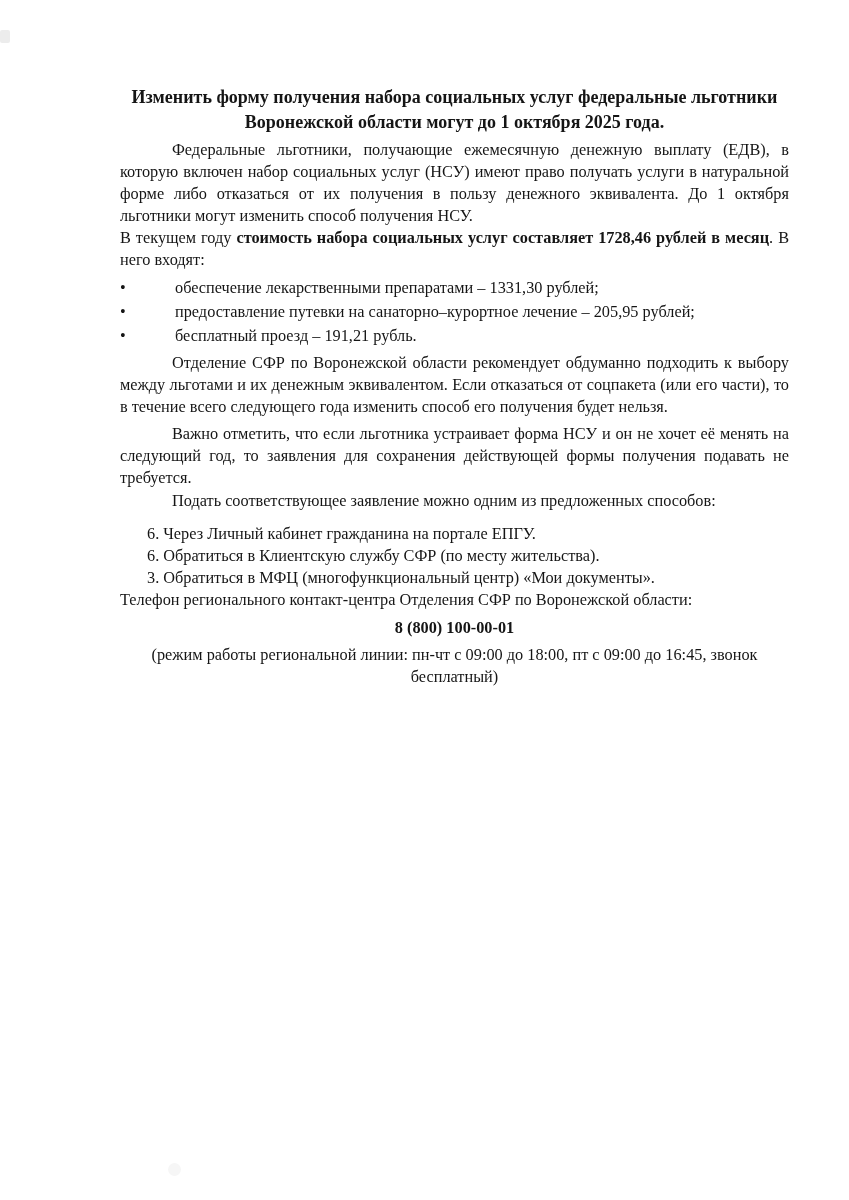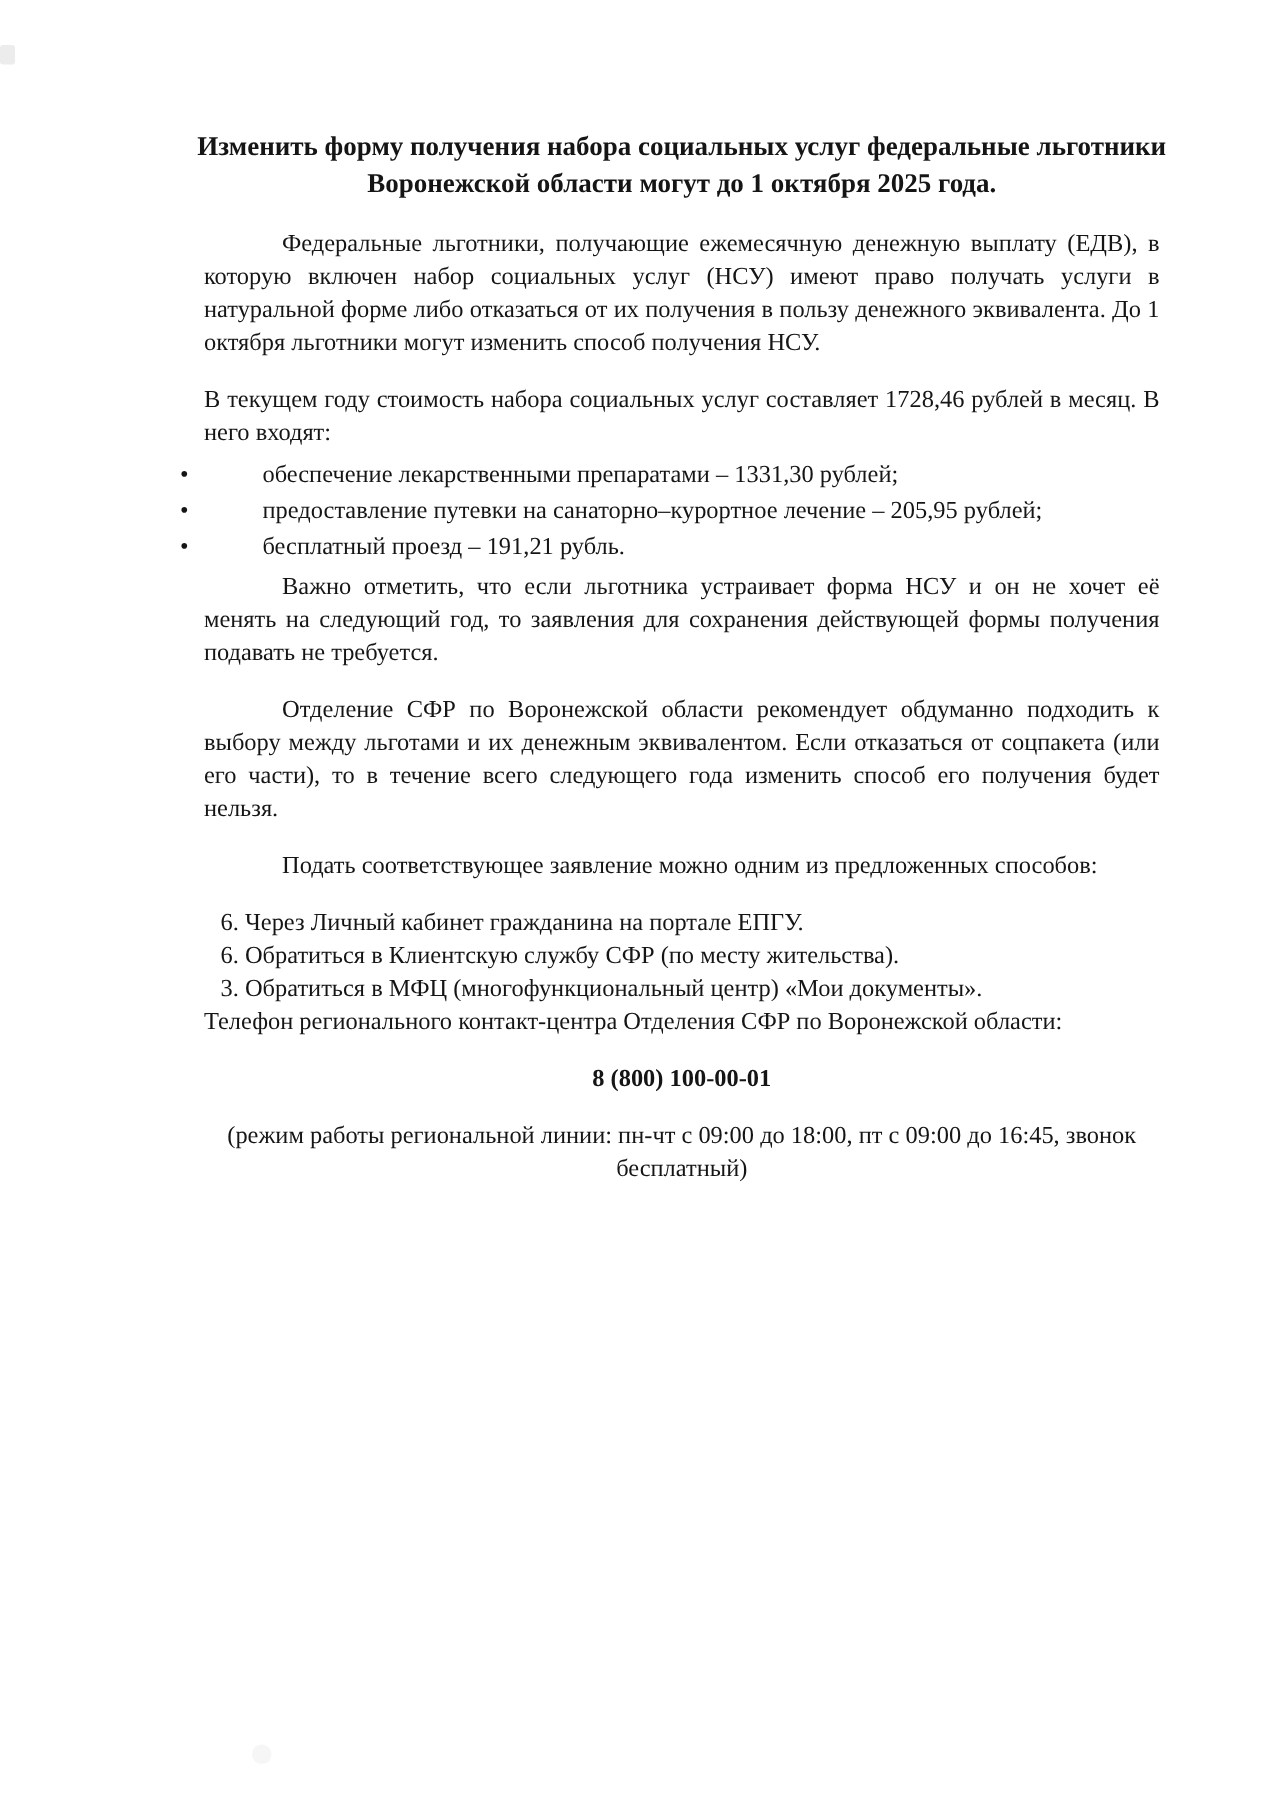--- a/index.html
+++ b/index.html
@@ -27,25 +27,25 @@
   .title {
     font-size: 18px;
     line-height: 25px;
     font-weight: bold;
     text-align: center;
     margin: 0 0 4px 0;
   }
   .para {
     font-size: 16.3px;
     line-height: 22px;
-    margin: 16px;
+    margin: 0;
   }
   .justify { text-align: justify; }
   .indent { text-indent: 52px; }
-  .bold { font-weight: normal; }
+  .bold { font-weight: bold; }
 
   .p1 { margin-bottom: 0; }
   .p2 { margin-bottom: 0; }
 
   .bullets {
     list-style: none;
     margin: 6px 0 0 0;
     padding: 0;
   }
   .bullet-item {
@@ -130,23 +130,23 @@
     <li class="bullet-item">
       <span class="bullet-marker">•</span>
       <span class="bullet-text">предоставление путевки на санаторно–курортное лечение – 205,95 рублей;</span>
     </li>
     <li class="bullet-item">
       <span class="bullet-marker">•</span>
       <span class="bullet-text">бесплатный проезд – 191,21 рубль.</span>
     </li>
   </ul>
 
+  <p class="para indent justify p4">Отделение СФР по Воронежской области рекомендует обдуманно подходить к выбору между льготами и их денежным эквивалентом. Если отказаться от соцпакета (или его части), то в течение всего следующего года изменить способ его получения будет нельзя.</p>
+
   <p class="para indent justify p3">Важно отметить, что если льготника устраивает форма НСУ и он не хочет её менять на следующий год, то заявления для сохранения действующей формы получения подавать не требуется.</p>
-
-  <p class="para indent justify p4">Отделение СФР по Воронежской области рекомендует обдуманно подходить к выбору между льготами и их денежным эквивалентом. Если отказаться от соцпакета (или его части), то в течение всего следующего года изменить способ его получения будет нельзя.</p>
 
   <p class="para indent p5">Подать соответствующее заявление можно одним из предложенных способов:</p>
 
   <ol class="numbered">
     <li>6. Через Личный кабинет гражданина на портале ЕПГУ.</li>
     <li>6. Обратиться в Клиентскую службу СФР (по месту жительства).</li>
     <li>3. Обратиться в МФЦ (многофункциональный центр) «Мои документы».</li>
   </ol>
 
 

